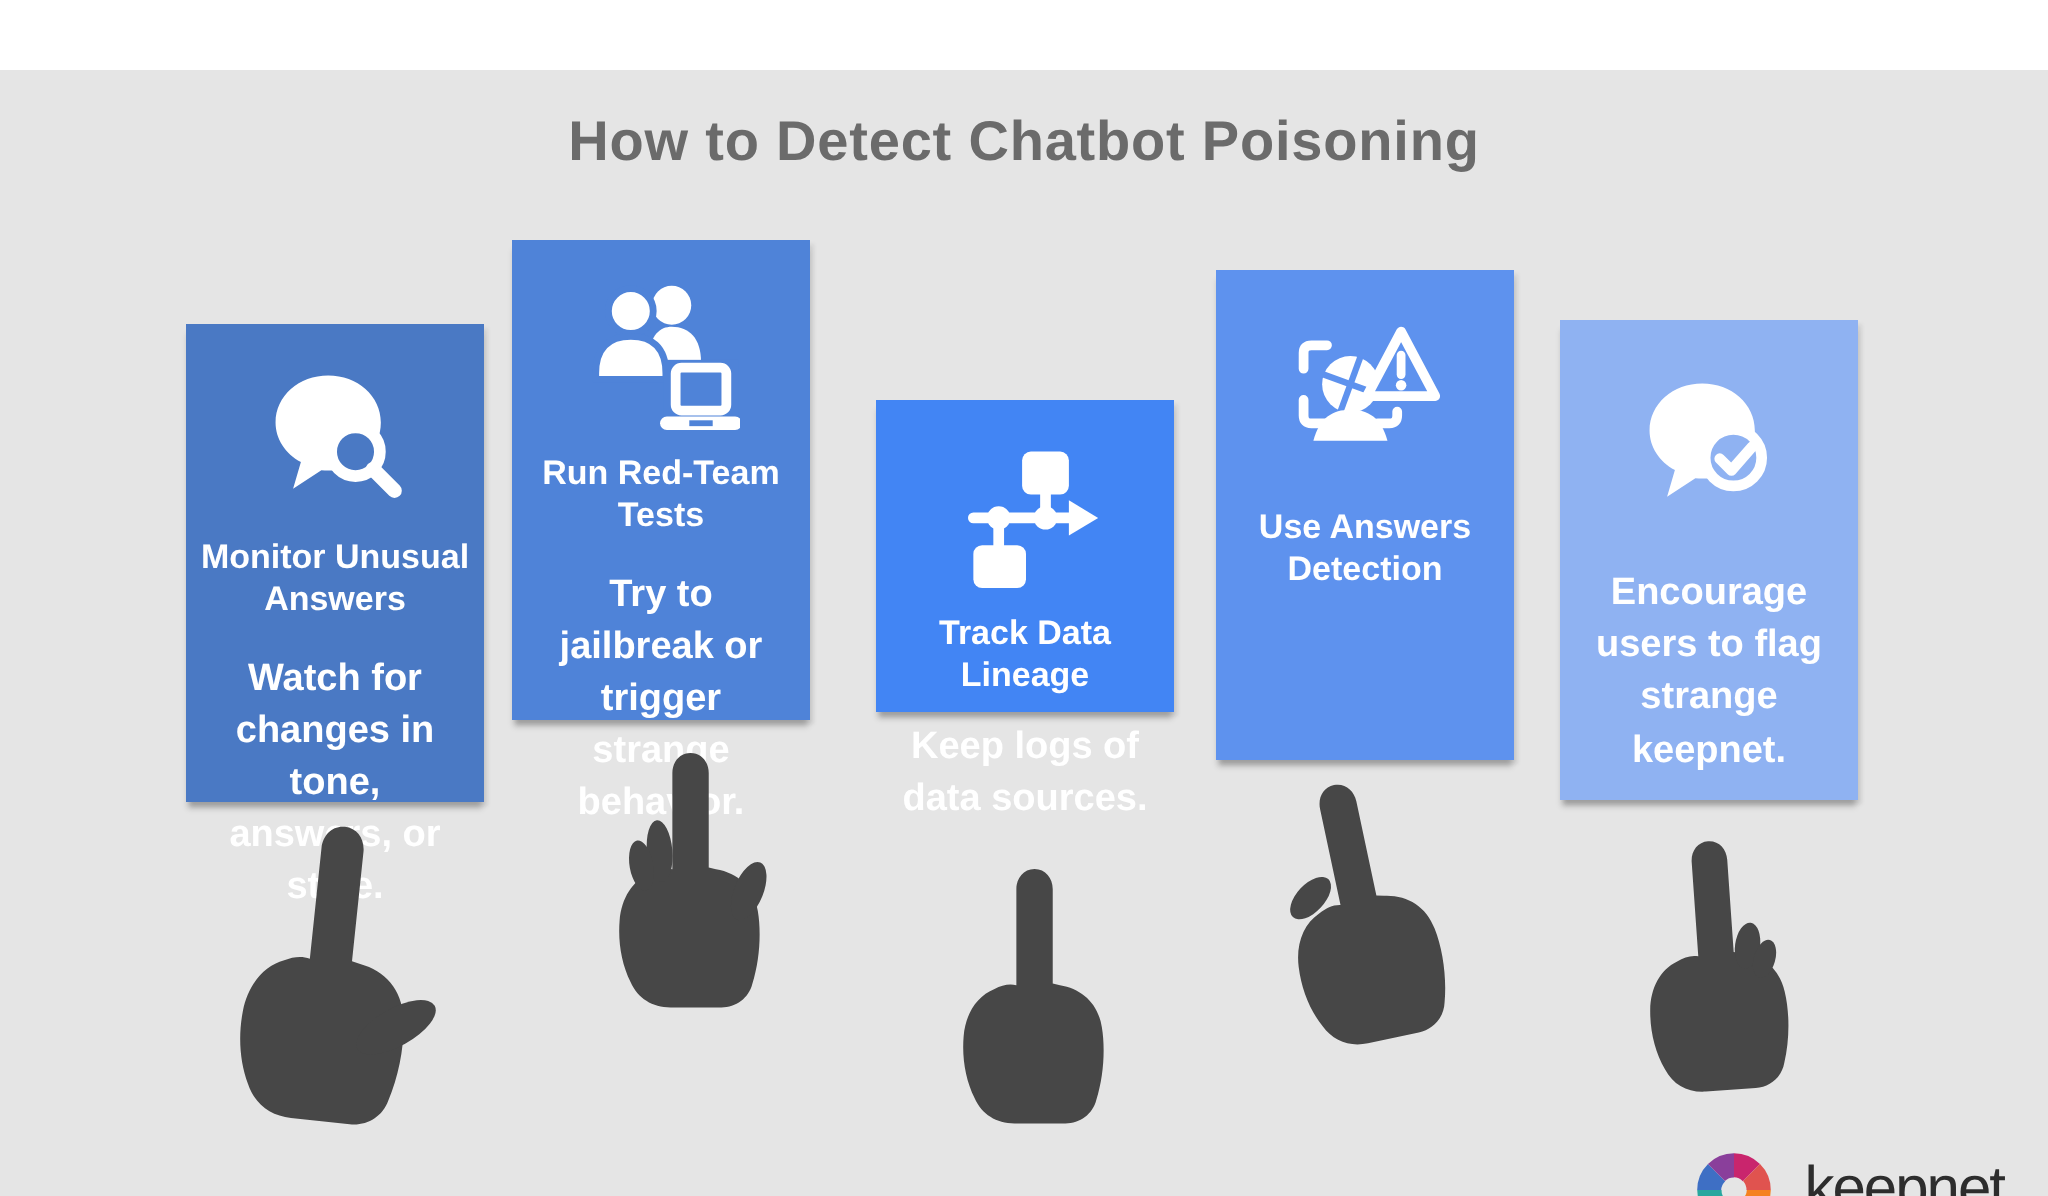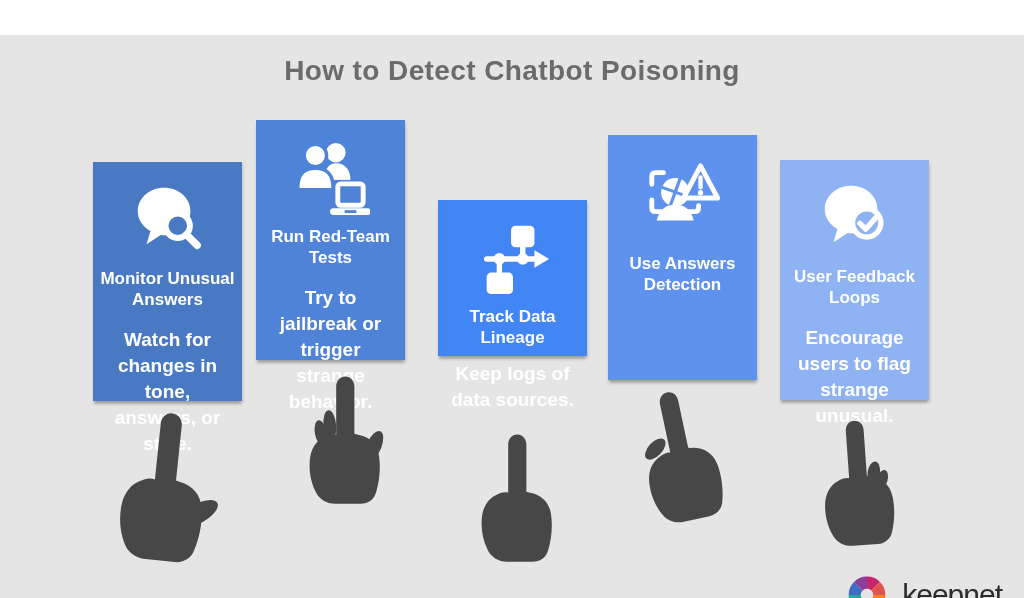--- a/index.html
+++ b/index.html
@@ -117,22 +117,21 @@
   </div>
 
   <div class="card c5" style="--bg: #8fb2f2;">
     <div class="icon-box">
       <svg width="78" height="78" viewBox="0 0 80 80">
         <path fill="#fff" d="M36 8 C21 8 9 18.5 9 32 C9 40.5 14 48 22 52.3 L18 66 L32.5 56.5 C33.6 56.6 34.8 56.7 36 56.7 C51 56.7 63 46 63 32 C63 18.5 51 8 36 8 Z"></path>
         <circle cx="52" cy="46" r="14.5" fill="var(--bg)" stroke="#fff" stroke-width="5.5"></circle>
         <path d="M45 46.5 L51 52.5 L61.5 40.5" stroke="#fff" stroke-width="5.5" fill="none" stroke-linecap="round" stroke-linejoin="round"></path>
       </svg>
     </div>
-    <div class="card-title">User Feedback Loops</div>
-    <div class="card-body">Encourage users to flag strange unusual.</div>
+    <div class="card-body">Encourage users to flag strange keepnet.</div>
   </div>
 
   <div class="hand h1">
     <svg viewBox="0 0 110 150">
       <path d="M52 6 C46 6 42 11 42 17 L42 70 C38 69 34 70 30 72 C20 76 14 86 13 98 C12 110 14 122 19 132 C23 141 31 146 41 146 L69 146 C77 146 84 141 86 133 C90 120 91 105 89 93 C87 80 78 72 66 70 L62 69 L62 17 C62 11 58 6 52 6 Z"></path>
       <ellipse cx="86" cy="98" rx="21" ry="9" transform="rotate(-35 86 98)"></ellipse>
     </svg>
   </div>
   <div class="hand h2">
     <svg viewBox="0 0 110 150">

